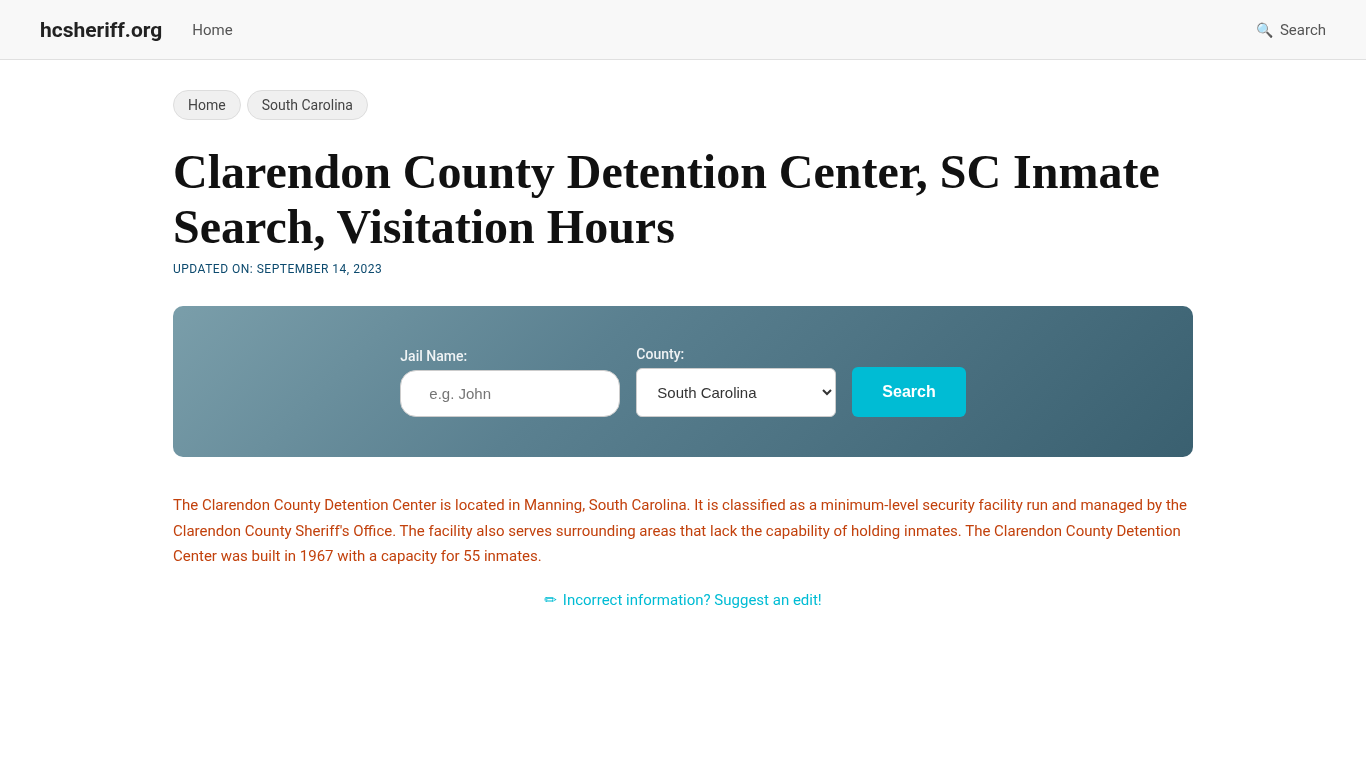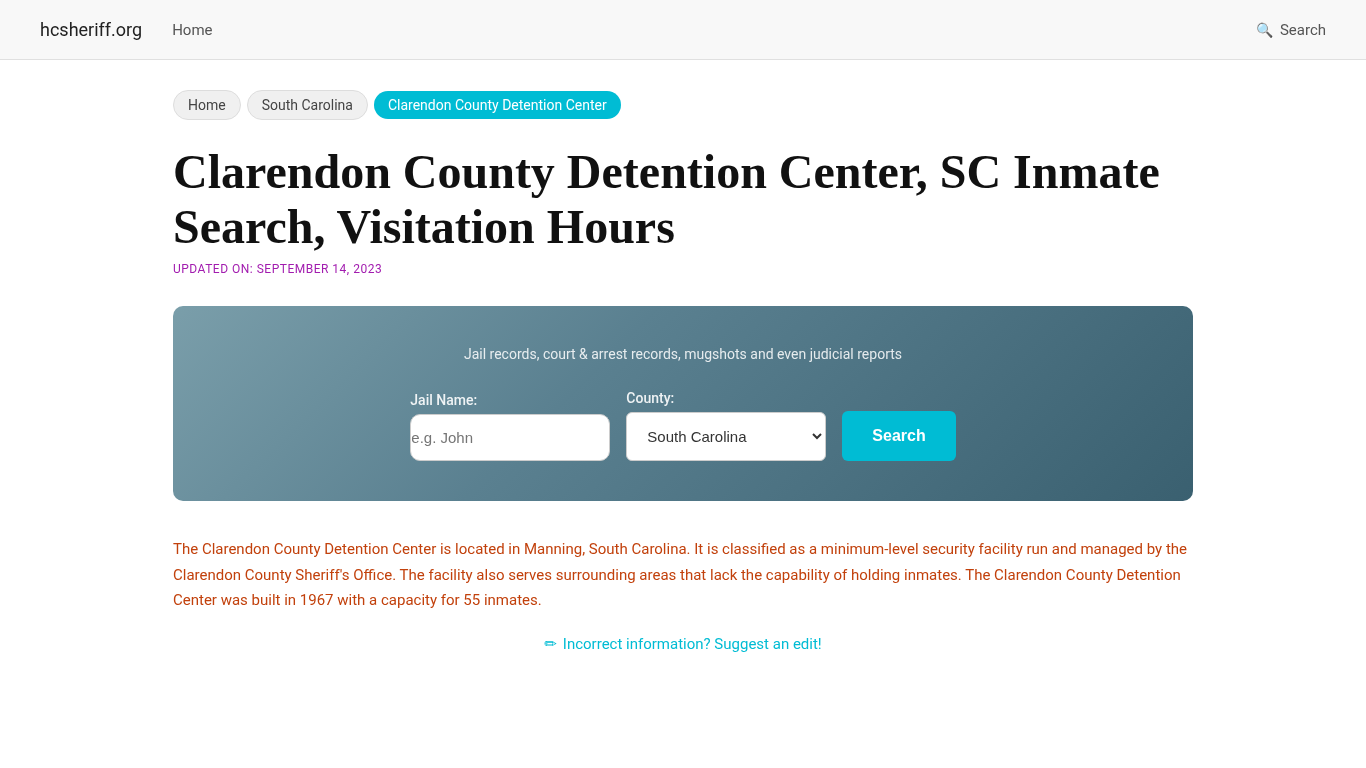--- a/index.html
+++ b/index.html
@@ -27,22 +27,22 @@
       justify-content: space-between;
     }
 
     .navbar-left {
       display: flex;
       align-items: center;
       gap: 30px;
     }
 
     .site-title {
-      font-size: 18px;
-      font-weight: 400;
+      font-size: 21px;
+      font-weight: 700;
       color: #222;
     }
 
     .nav-link {
       font-size: 15px;
       color: #555;
       text-decoration: none;
       cursor: pointer;
     }
 
@@ -98,21 +98,21 @@
       font-size: 48px;
       font-weight: 900;
       color: #111;
       line-height: 1.15;
       margin-bottom: 8px;
       font-family: Georgia, 'Times New Roman', serif;
     }
 
     .updated-on {
       font-size: 12px;
-      color: #a21caf;
+      color: #0c4a6e;
       text-transform: uppercase;
       letter-spacing: 0.5px;
       margin-bottom: 30px;
     }
 
     
     .search-card {
       background: linear-gradient(135deg, #7a9eaa 0%, #5a8090 40%, #4a7080 70%, #3a6070 100%);
       border-radius: 10px;
       padding: 40px 50px;
@@ -147,27 +147,27 @@
       gap: 6px;
     }
 
     .form-label {
       font-size: 14px;
       color: rgba(255,255,255,0.9);
       font-weight: 500;
     }
 
     .form-input {
-      padding: 14px 0;
+      padding: 14px 28px;
       border: 1px solid #ccc;
-      border-radius: 10px;
+      border-radius: 16px;
       font-size: 15px;
       color: #aaa;
       background: #fff;
-      width: 200px;
+      width: 220px;
       outline: none;
     }
 
     .form-select {
       padding: 14px 16px;
       border: 1px solid #ccc;
       border-radius: 6px;
       font-size: 15px;
       color: #333;
       background: #fff;
@@ -227,29 +227,27 @@
     <span class="search-icon-nav">🔍</span>
     <span>Search</span>
   </div>
 </nav>
 
 <div class="main-content">
 
   <div class="breadcrumb">
     <a class="breadcrumb-item plain">Home</a>
     <a class="breadcrumb-item plain">South Carolina</a>
-    <a class="breadcrumb-item active">Clarendon County Detention Center</a>
   </div>
 
   <h1 class="page-title">Clarendon County Detention Center, SC Inmate Search, Visitation Hours</h1>
 
   <p class="updated-on">UPDATED ON: SEPTEMBER 14, 2023</p>
 
   <div class="search-card">
-    <p class="search-card-subtitle">Jail records, court &amp; arrest records, mugshots and even judicial reports</p>
 
     <div class="search-form">
       <div class="form-group">
         <label class="form-label">Jail Name:</label>
         <input class="form-input" type="text" placeholder="e.g. John" style="">
       </div>
 
 
       <div class="form-group">
         <label class="form-label">County:</label>

